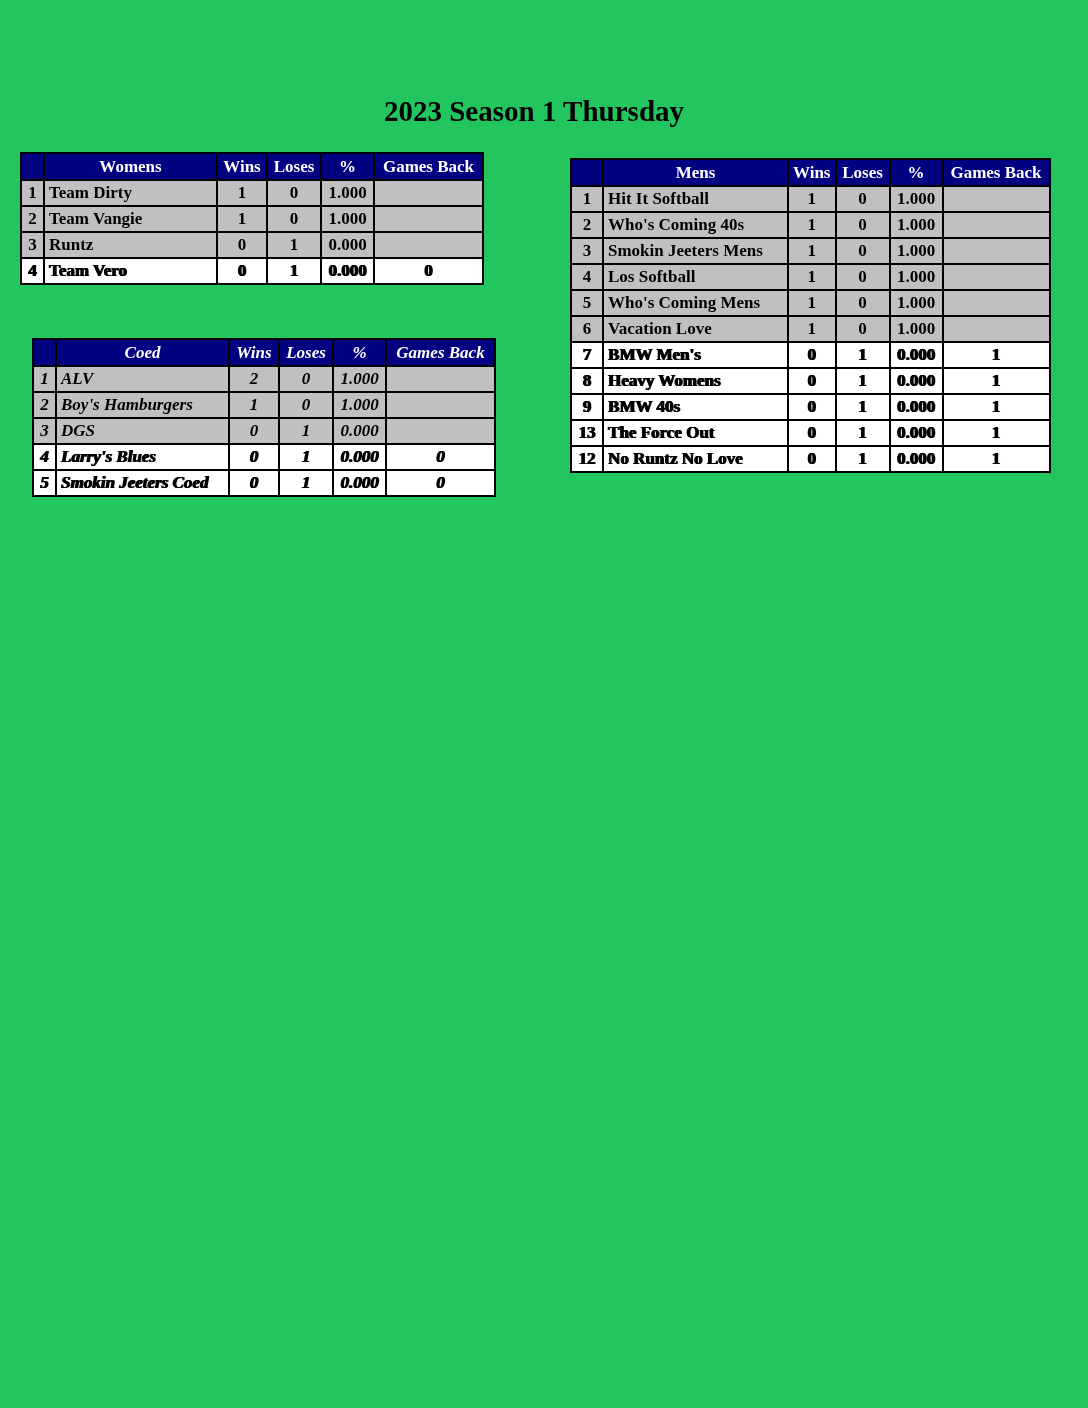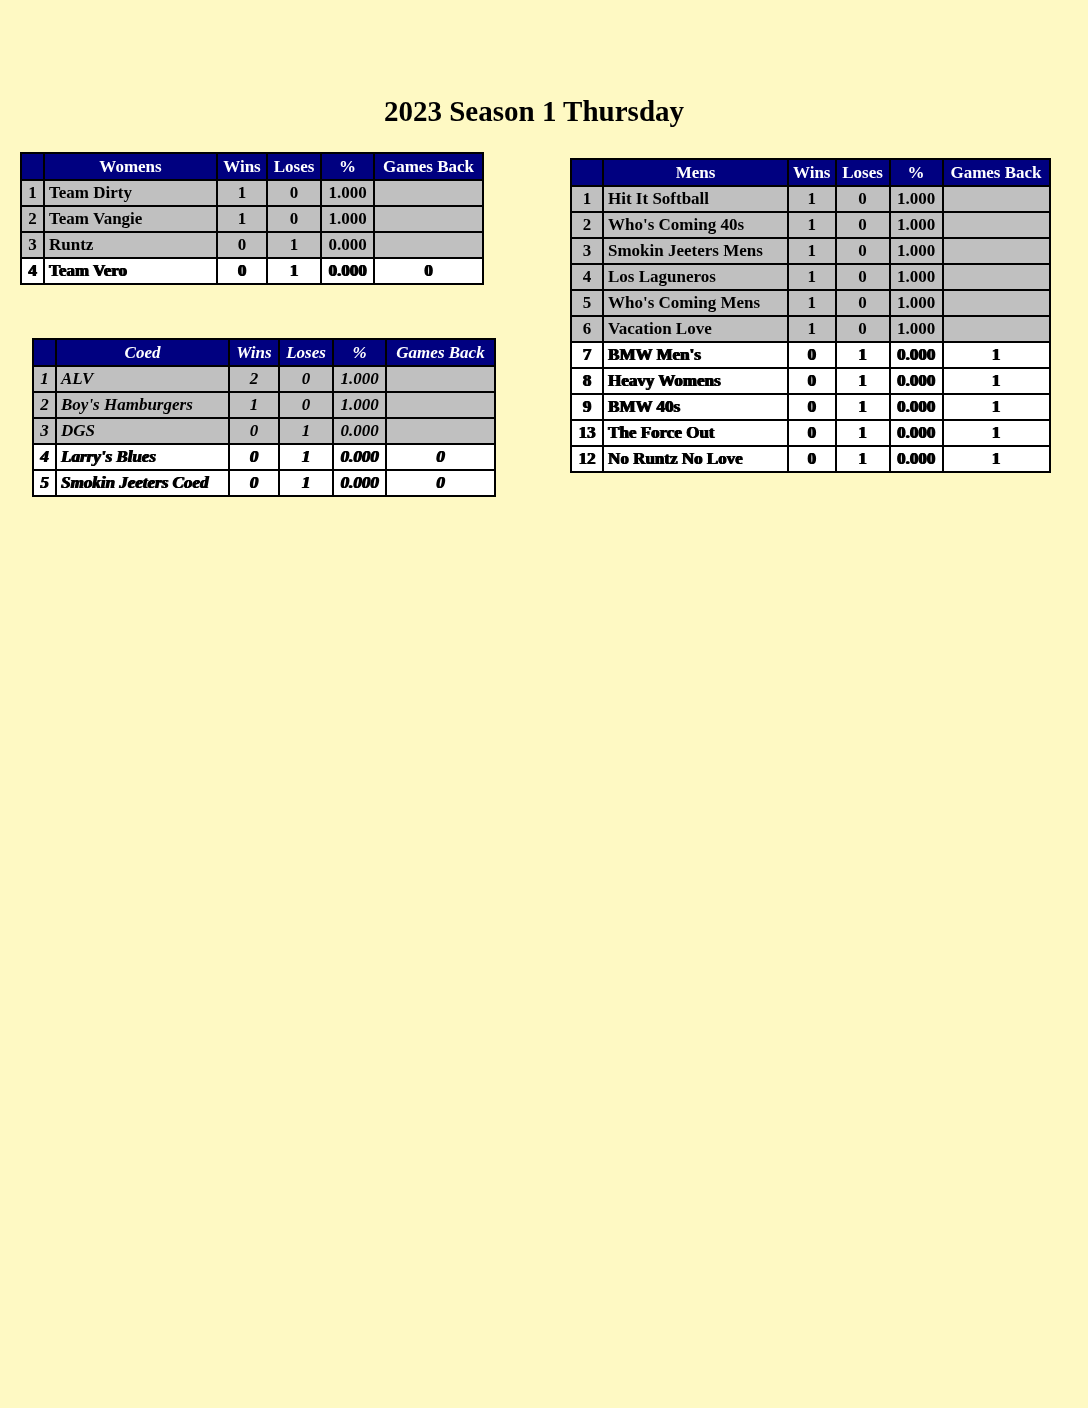--- a/index.html
+++ b/index.html
@@ -4,21 +4,21 @@
 <style>
   html, body {
     margin: 0;
     padding: 0;
     background: #ffffff;
   }
   .sheet {
     position: relative;
     width: 1088px;
     height: 1408px;
-    background: #fef9c3;
+    background: #22c55e;
     overflow: hidden;
     font-family: "Liberation Serif", serif;
     color: #000;
   }
   .page-title {
     position: absolute;
     left: 20px;
     top: 95px;
     width: 1028px;
     margin: 0;
@@ -230,21 +230,21 @@
         <tr class="row-gray">
           <td>3</td>
           <td>Smokin Jeeters Mens</td>
           <td>1</td>
           <td>0</td>
           <td>1.000</td>
           <td></td>
         </tr>
         <tr class="row-gray">
           <td>4</td>
-          <td>Los Laguneros</td>
+          <td>Los Softball</td>
           <td>1</td>
           <td>0</td>
           <td>1.000</td>
           <td></td>
         </tr>
         <tr class="row-gray">
           <td>5</td>
           <td>Who's Coming Mens</td>
           <td>1</td>
           <td>0</td>

